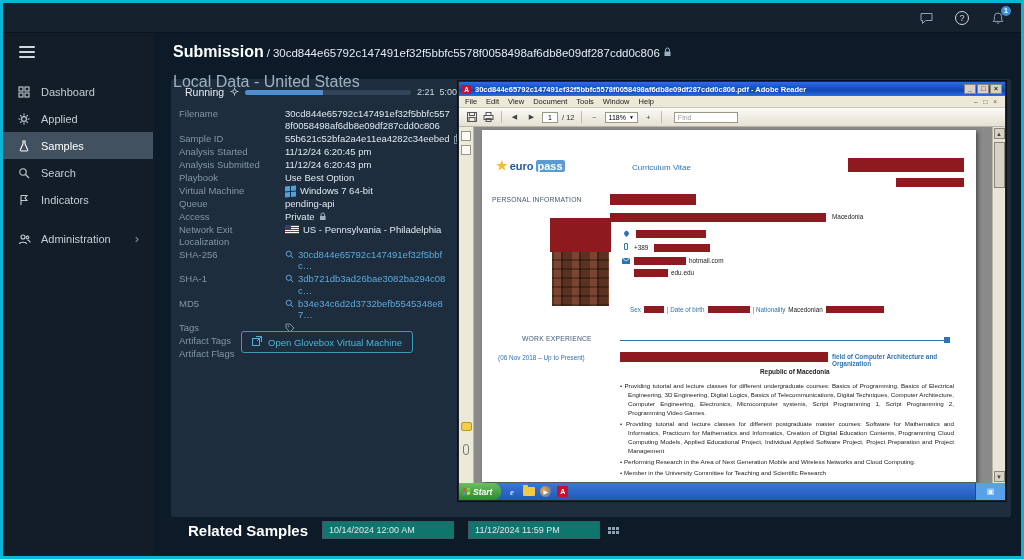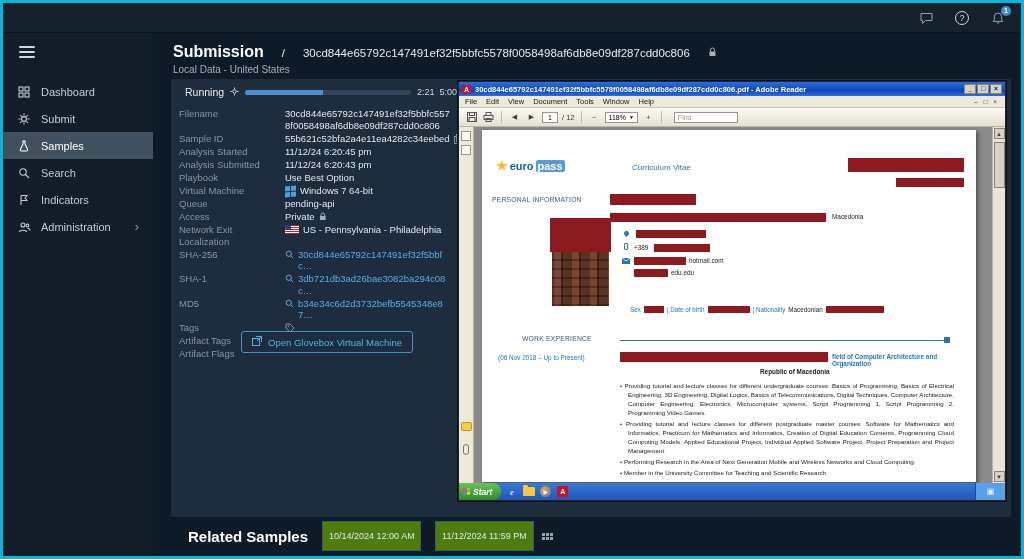--- a/index.html
+++ b/index.html
@@ -19,29 +19,29 @@
   .badge{position:absolute;top:-3px;right:-4px;background:#3b8fd4;color:#fff;border-radius:50%;font-size:7px;width:10px;height:10px;line-height:10px;text-align:center;font-weight:bold}
 
   
   .sidebar{position:absolute;top:30px;left:0;width:150px;bottom:0;background:#131d27;z-index:4}
   .hamburger{width:16px;height:12px;margin:13px 0 20px 16px;display:flex;flex-direction:column;justify-content:space-between;cursor:pointer}
   .hamburger i{height:2px;background:#cfd8e0;display:block;border-radius:1px}
   .nav-item{height:27px;display:flex;align-items:center;gap:10px;padding:0 14px;color:#c3cdd6;font-size:11px;cursor:pointer}
   .nav-item.active{background:#42515f;color:#fff}
   .nav-item .ico{width:14px;flex:0 0 14px;display:flex;justify-content:center}
   .nav-item .chev{margin-left:auto;color:#8a98a6;font-size:13px}
-  .nav-gap{}
+  .nav-gap{margin-top:12px}
   .nav-item svg{stroke:#c3cdd6;fill:none;stroke-width:1.1}
 
   
   .page-header{position:absolute;left:170px;top:40px;color:#fff;z-index:3}
-  .ph-line1{display:flex;align-items:baseline;gap:18px}
+  .ph-line1{display:flex;align-items:baseline;gap:3px}
   .ph-title{font-size:16px;font-weight:bold}
   .ph-hash{font-size:11.5px;color:#e3eaf1}
-  .ph-sub{font-size:10px;color:#9fb0bf;margin-top:3px}
+  .ph-sub{font-size:16px;color:#9fb0bf;margin-top:12px}
 
   
   .card{position:absolute;left:168px;top:76px;width:840px;height:438px;background:#1d2d3d;border-radius:2px;z-index:2}
 
   
   .run-row{position:absolute;left:14px;top:7px;width:272px;display:flex;align-items:center;gap:6px;color:#e8eef4;font-size:10.5px}
   .progress{flex:1;height:5px;background:#33445a;border-radius:3px;overflow:hidden}
   .progress i{display:block;height:100%;background:#4d8fd1}
   .run-times{font-size:9px;color:#cfd8e0;white-space:nowrap}
   .details{position:absolute;left:8px;top:29px;width:288px;font-size:9.5px;line-height:11.5px}
@@ -114,21 +114,21 @@
   .cell{display:inline-block;width:4px;height:7px;border:1px solid #2e74b5;border-radius:1px}
   .divider{position:absolute;left:138px;top:210px;width:328px;height:1px;background:#2e74b5}
   .div-handle{position:absolute;left:462px;top:207px;width:6px;height:6px;background:#2e74b5}
   .sexline{position:absolute;left:148px;top:176px;font-size:6.3px;display:flex;align-items:center;gap:3px;white-space:nowrap}
   .bullets{position:absolute;left:138px;top:252px;width:334px;font-size:6.2px;line-height:1.45;text-align:justify;color:#1a1a1a}
   .bullet{padding-left:8px;text-indent:-8px;margin-bottom:2px}
 
   
   .related{position:absolute;left:185px;top:518px;display:flex;align-items:center;gap:14px;z-index:3}
   .rel-title{color:#fff;font-size:15px;font-weight:bold}
-  .related input{width:99px;height:18px;background:#4d7c0f;border:1px solid #44566a;color:#dce6ef;font-size:9px;padding:14px 6px;font-family:"Liberation Sans",sans-serif}
+  .related input{width:132px;height:18px;background:#0f766e;border:1px solid #44566a;color:#dce6ef;font-size:9px;padding:2px 6px;font-family:"Liberation Sans",sans-serif}
   .cal-ico{display:inline-grid;grid-template-columns:3px 3px 3px;grid-template-rows:3px 3px;gap:1px;margin-left:-6px}
   .cal-ico i{background:#8fa2b3}
 
   svg.s{stroke:#8fa2b3;fill:none;stroke-width:1}
 </style>
 </head>
 <body>
 
 <div class="screen">
 
@@ -174,21 +174,21 @@
       </div>
       <div class="nav-item">
         <span class="ico">
             <svg width="12" height="12">
               <g stroke="#c3cdd6" fill="none">
                 <circle cx="6" cy="6" r="2.4"></circle>
                 <path d="M6 0.5v2M6 9.5v2M0.5 6h2M9.5 6h2M2.2 2.2l1.4 1.4M8.4 8.4l1.4 1.4M9.8 2.2L8.4 3.6M3.6 8.4L2.2 9.8"></path>
               </g>
             </svg>
           </span>
-        <span>Submit</span>
+        <span>Applied</span>
       </div>
       <div class="nav-item active">
         <span class="ico">
             <svg width="12" height="12">
               <path d="M4.5 1h3M5 1v3L2.4 9.6A1 1 0 0 0 3.3 11h5.4a1 1 0 0 0 .9-1.4L7 4V1" stroke="#fff" fill="none"></path>
             </svg>
           </span>
         <span>Samples</span>
       </div>
       <div class="nav-item">

